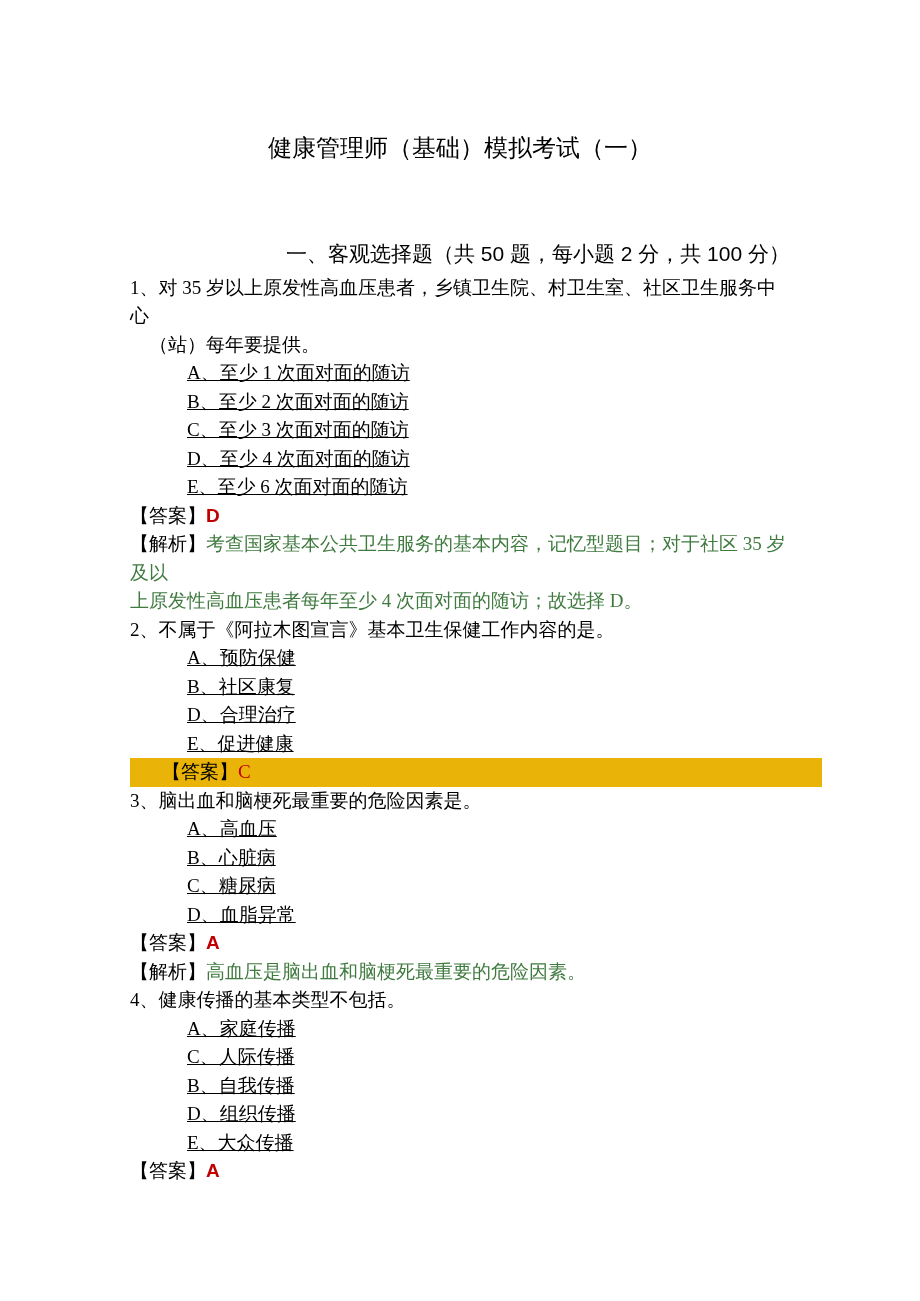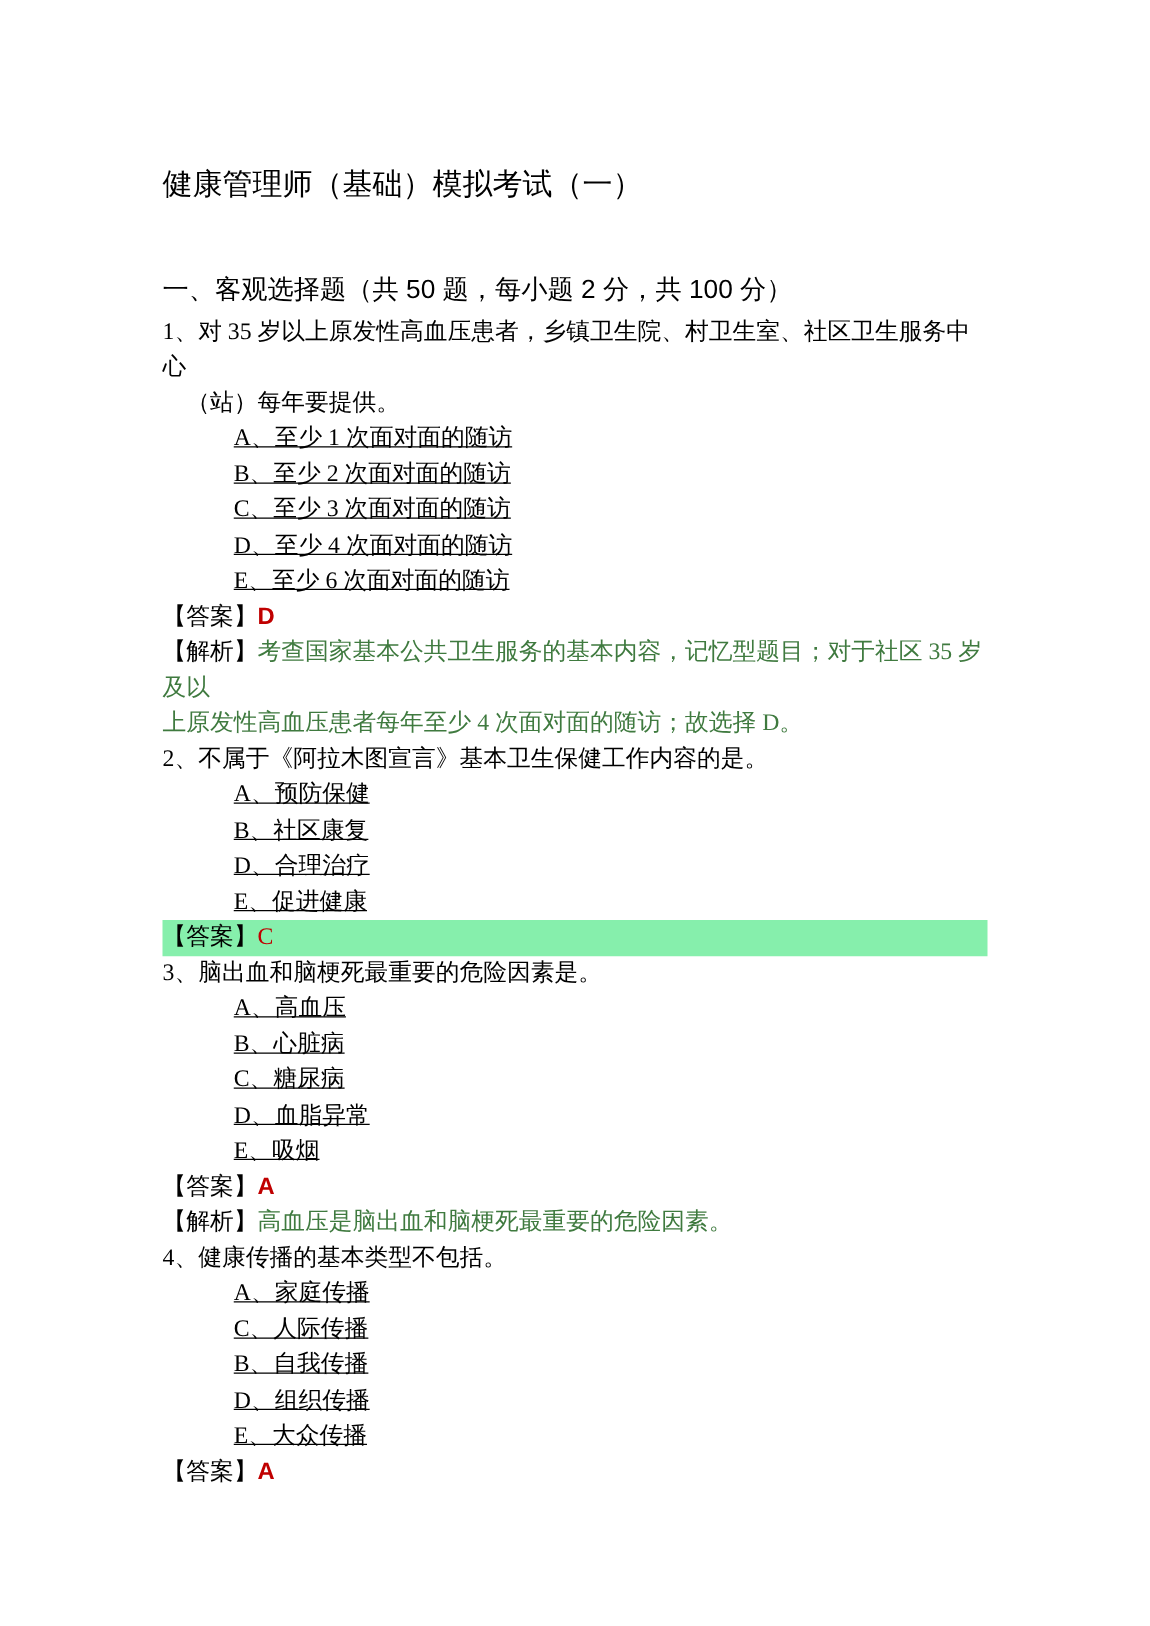--- a/index.html
+++ b/index.html
@@ -10,34 +10,35 @@
   }
   .page {
     width: 920px;
     min-height: 1301px;
     padding: 130px 130px 60px 130px;
     box-sizing: border-box;
     font-size: 19px;
     line-height: 1.5;
   }
   .title {
-    text-align: left;
+    text-align: center;
     font-family: "SimSun", "宋体", serif;
     font-size: 24px;
-    margin-bottom: 50px;
+    margin-bottom: 72px;
   }
   .meta-line {
     font-family: "SimHei", "黑体", sans-serif;
     font-size: 19px;
     margin-bottom: 6px;
   }
   .section-heading {
     font-family: "SimHei", "黑体", sans-serif;
     font-size: 21px;
     margin-bottom: 4px;
+    text-align: right;
   }
   .q-stem {
     font-family: Liberation Serif, serif;
     font-size: 19px;
   }
   .q-stem-indent {
     padding-left: 1em;
   }
   .option {
     padding-left: 3em;
@@ -59,21 +60,22 @@
     font-family: "SimSun", "宋体", serif;
     color: #c00000;
   }
   .analysis-green {
     color: #3f7a3f;
     font-family: "SimSun", "宋体", serif;
   }
   .highlight-row {
     display: block;
     width: 100%;
-    background: #86efac;
+    background: #eab308;
+    padding-left: 32px;
   }
 </style>
 </head>
 <body>
 
 <div class="page">
 
   <div class="title">健康管理师（基础）模拟考试（一）</div>
 
 
@@ -114,21 +116,20 @@
   </div>
 
   <div>
     <div class="q-stem">
       <span>3、</span><span>脑出血和脑梗死最重要的危险因素是。</span>
     </div>
     <div class="option">A、高血压</div>
     <div class="option">B、心脏病</div>
     <div class="option">C、糖尿病</div>
     <div class="option">D、血脂异常</div>
-    <div class="option">E、吸烟</div>
     <div class="answer-line">
       <span class="label-bracket">【答案】</span><span class="answer-red-bold">A</span>
     </div>
     <div class="answer-line">
       <span class="label-bracket">【解析】</span><span class="analysis-green">高血压是脑出血和脑梗死最重要的危险因素。</span>
     </div>
   </div>
 
   <div>
     <div class="q-stem">

